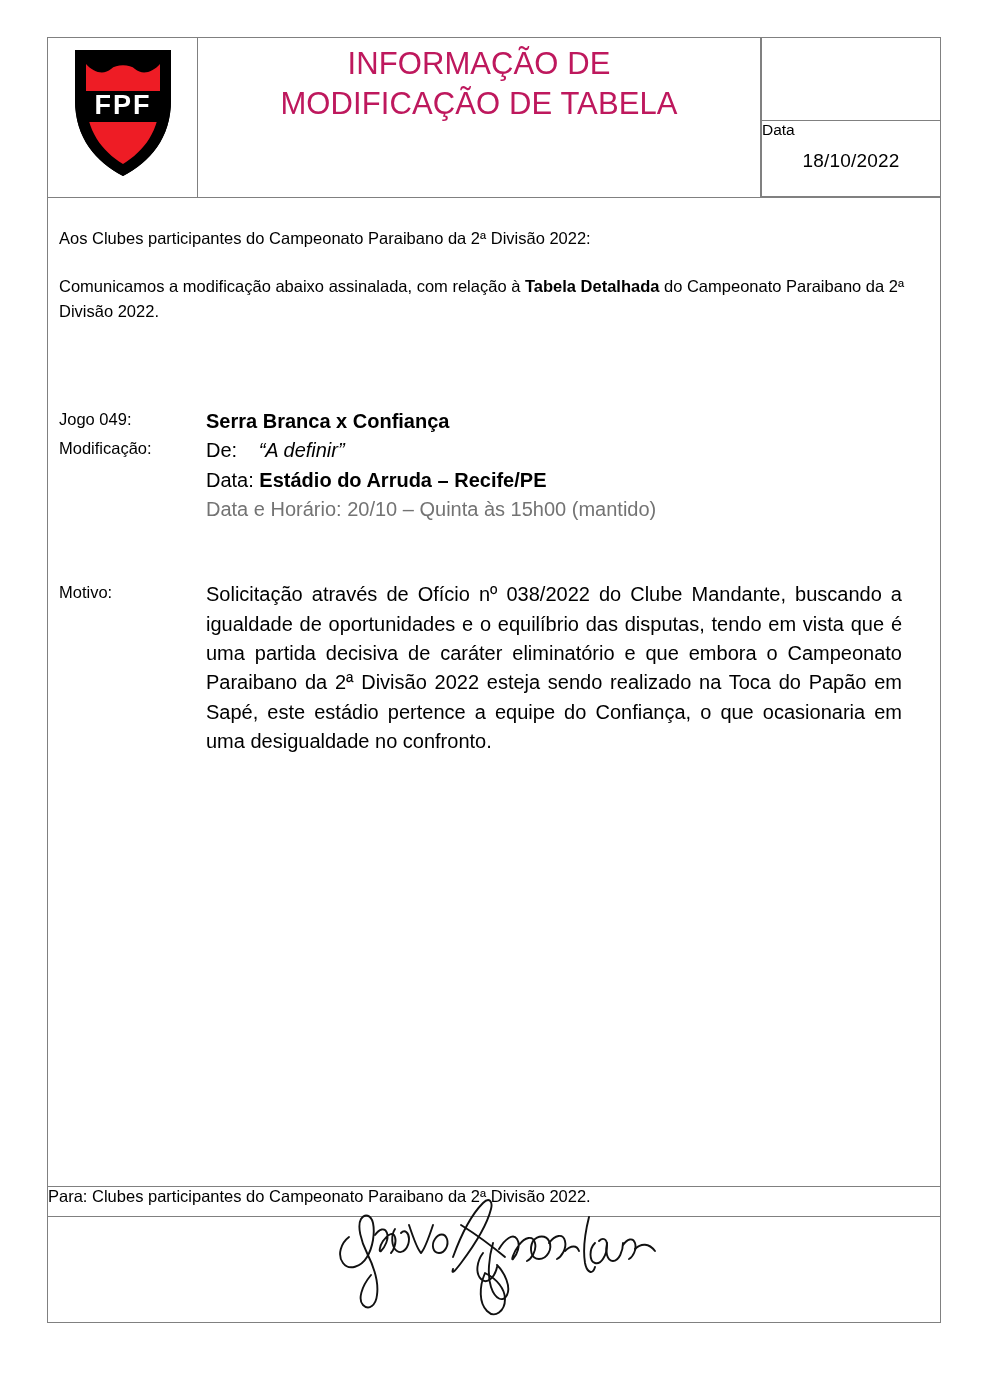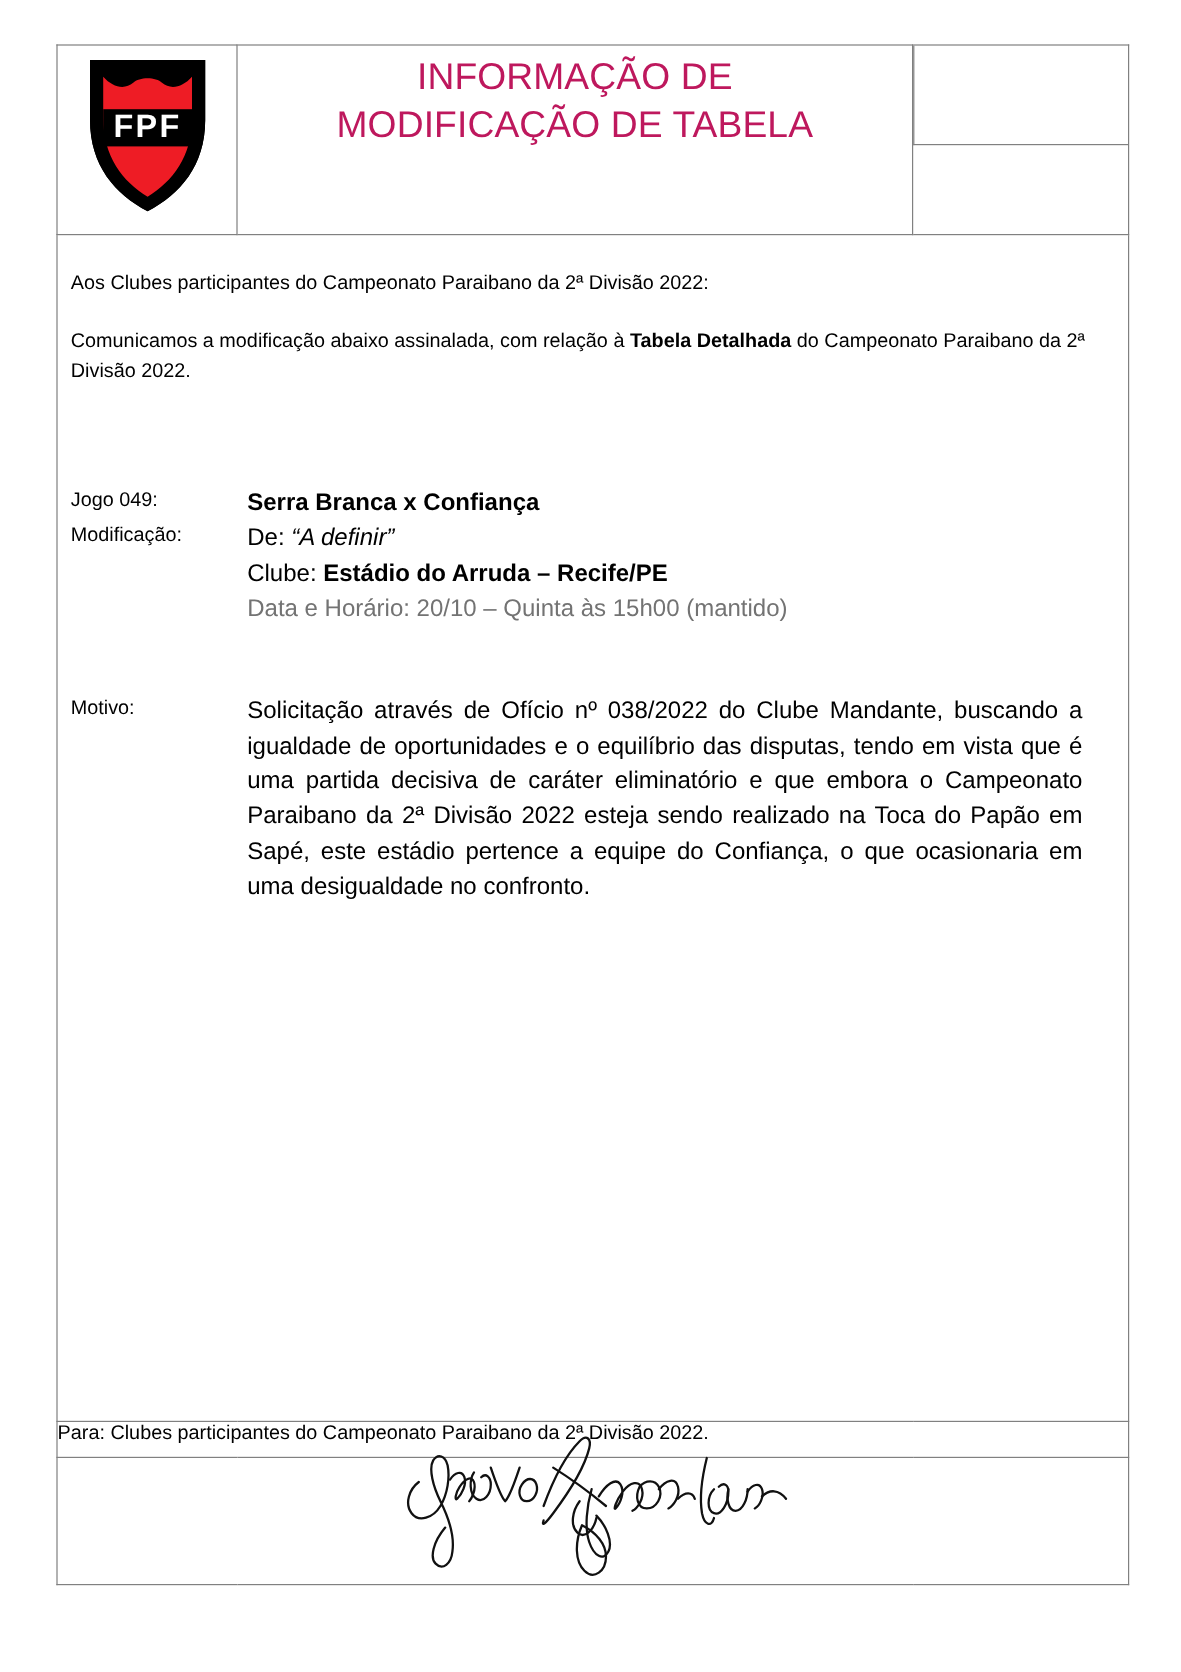--- a/index.html
+++ b/index.html
@@ -141,21 +141,21 @@
     flex: 1 1 auto;
     font-size: 20px;
     line-height: 1.47;
   }
   .kv-value.justify {
     text-align: justify;
     text-justify: inter-word;
     padding-right: 8px;
   }
   b, .bold { font-weight: bold; }
-  .ital { font-style: italic; }
+  .ital { font-style: italic; margin-left: 16px; }
   .muted { color: #737373; }
 
   
   .cell-footer-to {
     height: 29px;
     padding: 3px 0 0 10px;
     font-size: 16.5px;
   }
   .cell-sign {
     height: 105px;
@@ -213,20 +213,26 @@
             <div>MODIFICAÇÃO DE TABELA</div>
           </div>
         </td>
 
         <td class="cell-dates">
           <table class="cell-dates-inner">
             <tbody>
               <tr>
                 <td class="date-blank">&nbsp;</td>
               </tr>
+              <tr>
+                <td class="date-value-cell">
+                  <div class="date-label">Data</div>
+                  <div class="date-value">18/10/2022</div>
+                </td>
+              </tr>
             </tbody>
           </table>
         </td>
       </tr>
 
       <tr>
         <td class="cell-body" colspan="3">
           <div class="body-inner">
 
             <p class="para">Aos Clubes participantes do Campeonato Paraibano da 2ª Divisão 2022:</p>
@@ -239,21 +245,21 @@
 
             <div class="kv">
               <div class="kv-label">Jogo 049:</div>
               <div class="kv-value bold">Serra Branca  x  Confiança</div>
             </div>
 
             <div class="kv">
               <div class="kv-label">Modificação:</div>
               <div class="kv-value">
                 <div><span>De: </span><span class="ital">“A definir”</span></div>
-                <div><span>Clube: </span><b>Estádio do Arruda – Recife/PE</b></div>
+                <div><span>Data: </span><b>Estádio do Arruda – Recife/PE</b></div>
                 <div class="muted">Data e Horário: 20/10 – Quinta às 15h00 (mantido)</div>
               </div>
             </div>
 
             <div class="block-gap-md"></div>
 
             <div class="kv">
               <div class="kv-label">Motivo:</div>
               <div class="kv-value justify">Solicitação através de Ofício nº 038/2022 do Clube Mandante, buscando a igualdade de oportunidades e o equilíbrio das disputas, tendo em vista que é uma partida decisiva de caráter eliminatório e que embora o Campeonato Paraibano da 2ª Divisão 2022 esteja sendo realizado na Toca do Papão em Sapé, este estádio pertence a equipe do Confiança, o que ocasionaria em uma desigualdade no confronto.</div>
             </div>

